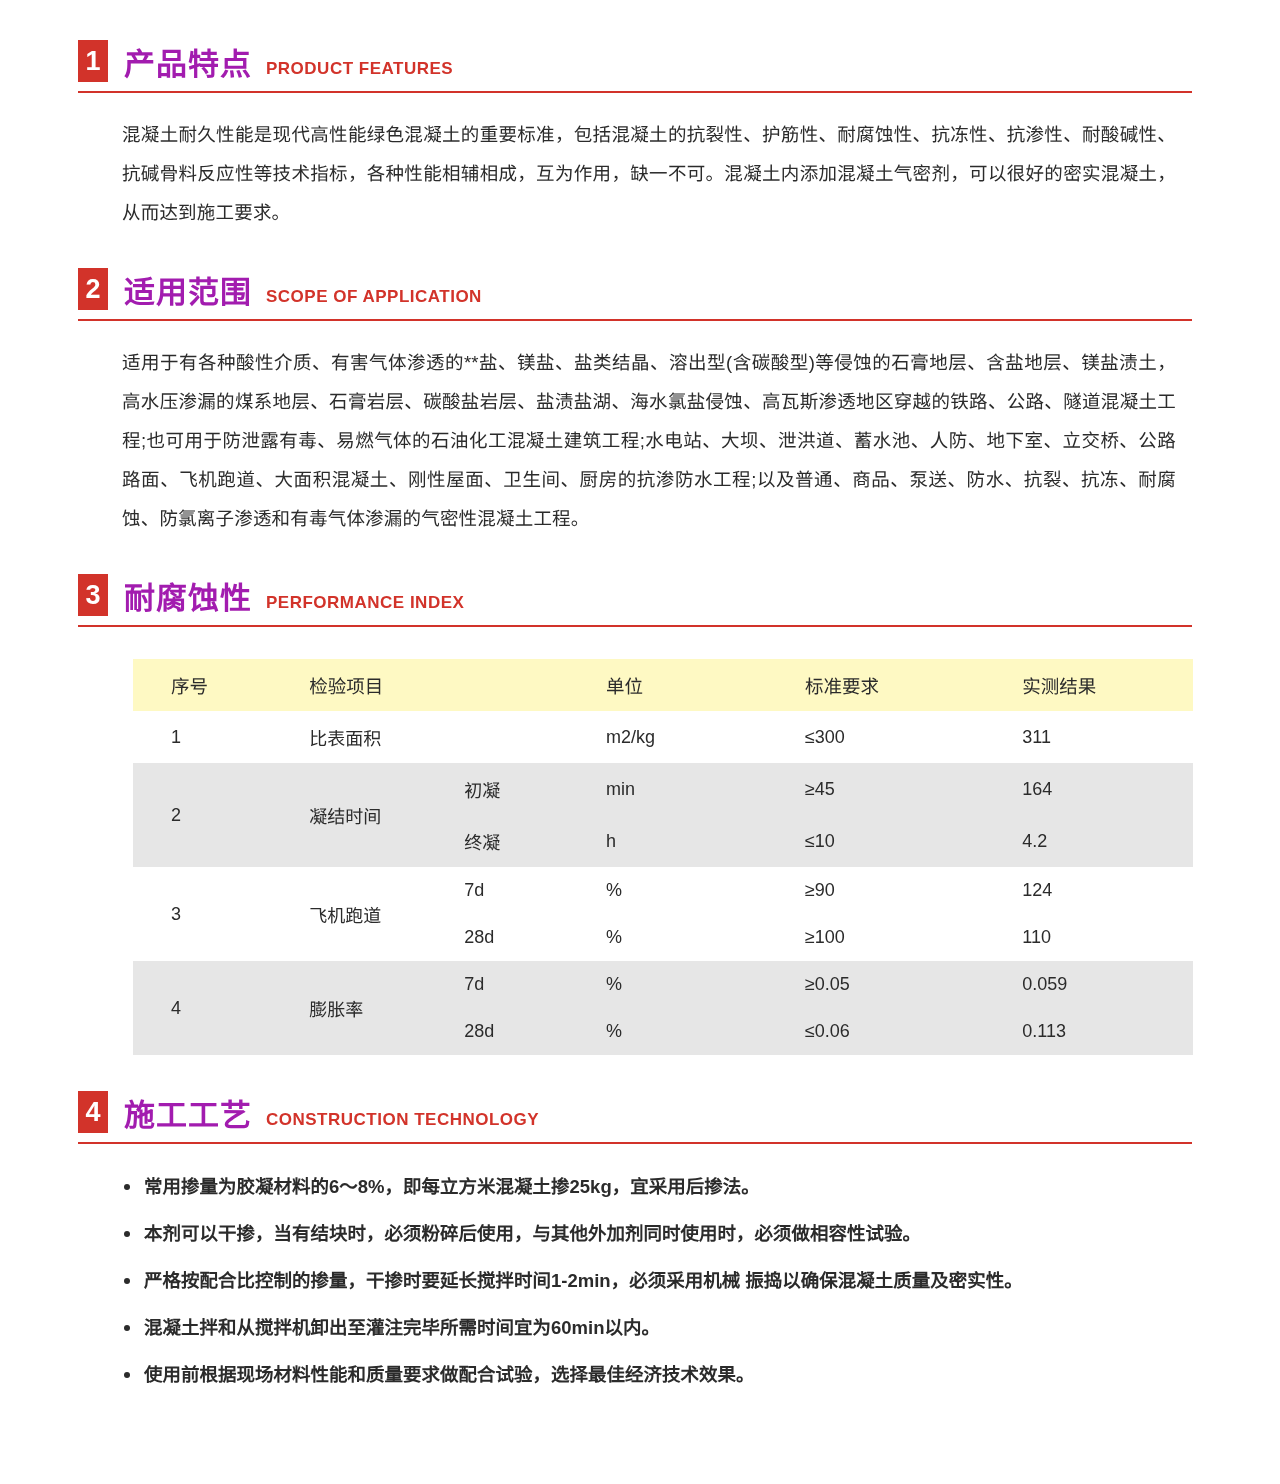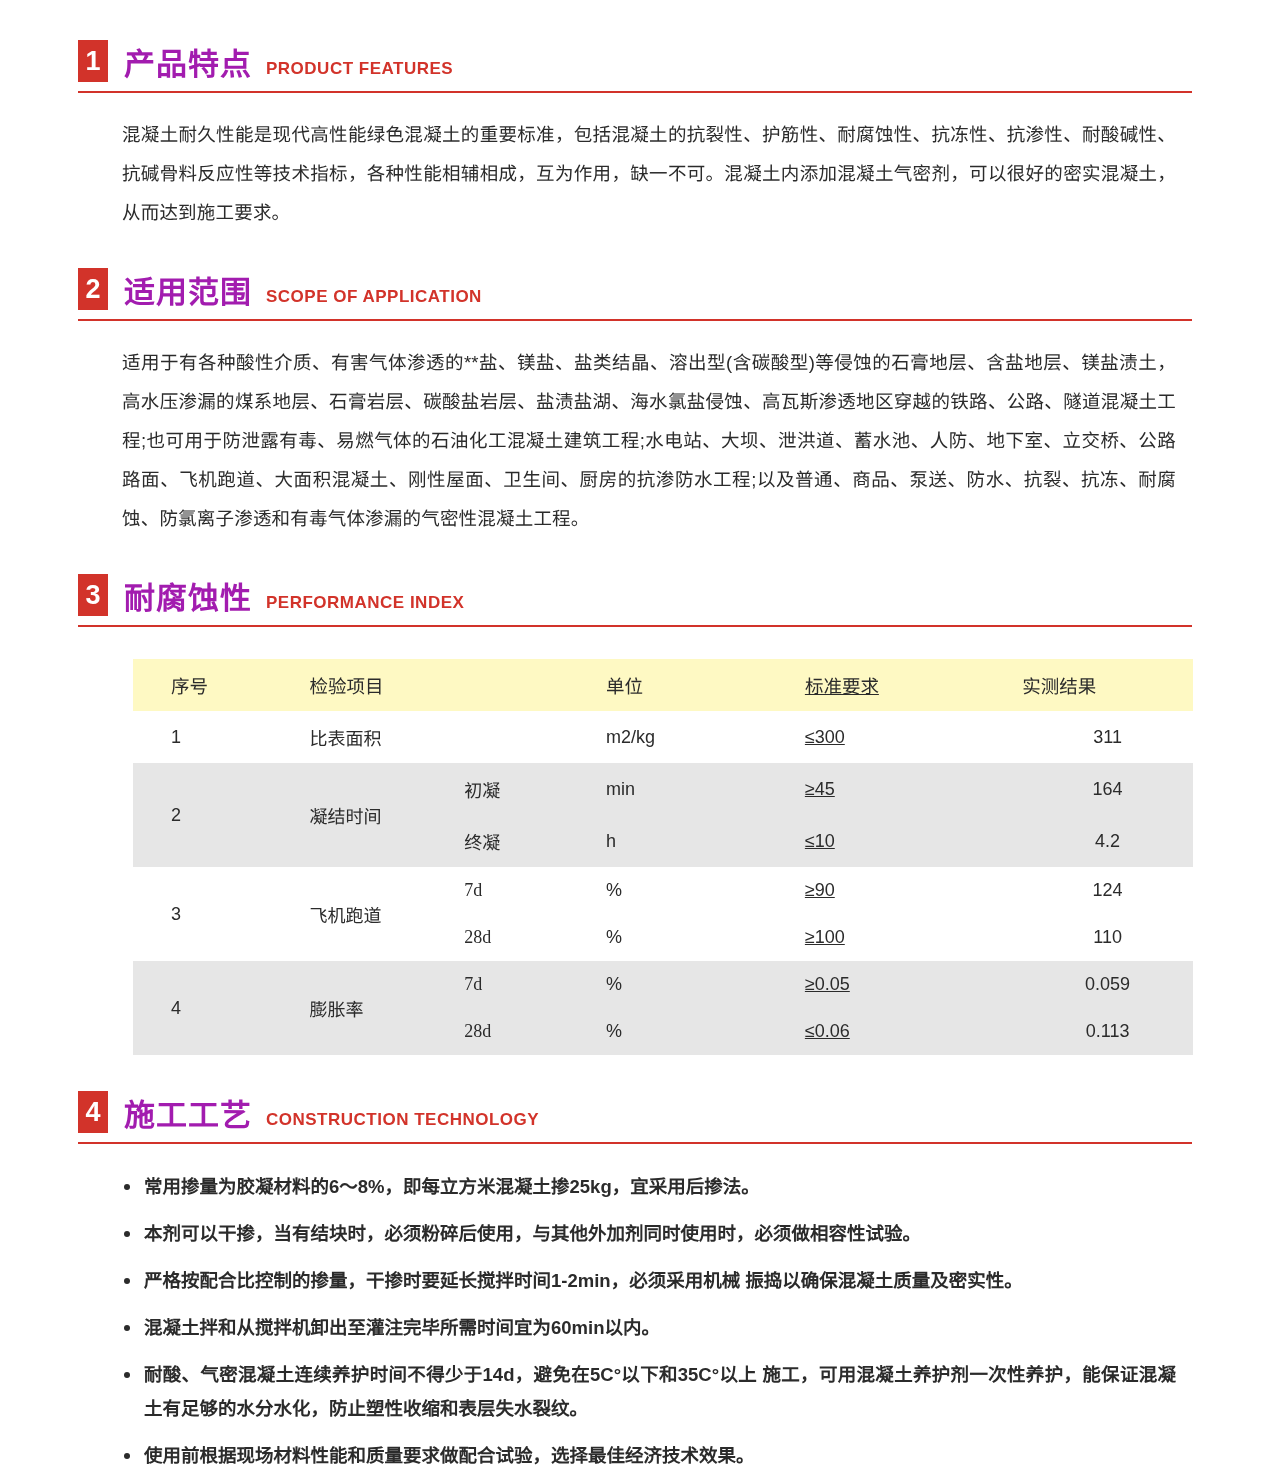--- a/index.html
+++ b/index.html
@@ -109,24 +109,24 @@
     color: #2b2b2b;
   }
   table.perf td {
     padding: 13px 0;
     vertical-align: middle;
   }
   tr.band-light td { background: #ffffff; }
   tr.band-gray td { background: #e6e6e6; }
   .c-no    { width: 115px; padding-left: 38px !important; }
   .c-item  { width: 165px; padding-left: 30px !important; }
-  .c-sub   { width: 150px; padding-left: 0px !important; font-family: Liberation Serif, serif; }
+  .c-sub   { width: 150px; padding-left: 0px !important; }
   .c-unit  { width: 210px; }
-  .c-std   { width: 230px; text-decoration: underline; }
-  .c-res   { width: 180px; text-align: center; }
+  .c-std   { width: 230px; }
+  .c-res   { width: 180px; }
   .hd-no   { padding-left: 38px !important; }
   .hd-item { padding-left: 30px !important; }
 
   
   .bullets {
     margin: 26px 104px 0 120px;
     padding: 0;
     list-style: none;
   }
   .bullets li {
@@ -249,17 +249,16 @@
   <div class="section-head">
     <div class="sec-num">4</div>
     <div class="sec-cn">施工工艺</div>
     <div class="sec-en">CONSTRUCTION TECHNOLOGY</div>
   </div>
   <ul class="bullets">
     <li>常用掺量为胶凝材料的6～8%，即每立方米混凝土掺25kg，宜采用后掺法。</li>
     <li>本剂可以干掺，当有结块时，必须粉碎后使用，与其他外加剂同时使用时，必须做相容性试验。</li>
     <li>严格按配合比控制的掺量，干掺时要延长搅拌时间1-2min，必须采用机械 振捣以确保混凝土质量及密实性。</li>
     <li>混凝土拌和从搅拌机卸出至灌注完毕所需时间宜为60min以内。</li>
-    <li>耐酸、气密混凝土连续养护时间不得少于14d，避免在5C°以下和35C°以上 施工，可用混凝土养护剂一次性养护，能保证混凝土有足够的水分水化，防止塑性收缩和表层失水裂纹。</li>
     <li>使用前根据现场材料性能和质量要求做配合试验，选择最佳经济技术效果。</li>
   </ul>
 
 </div>
 
 </body></html>

